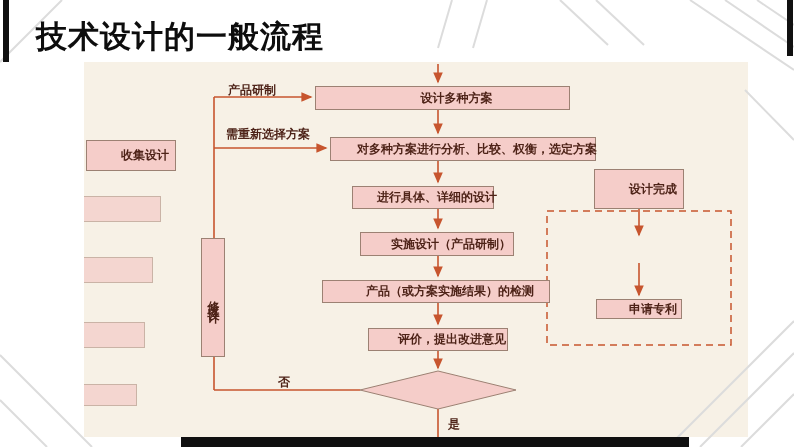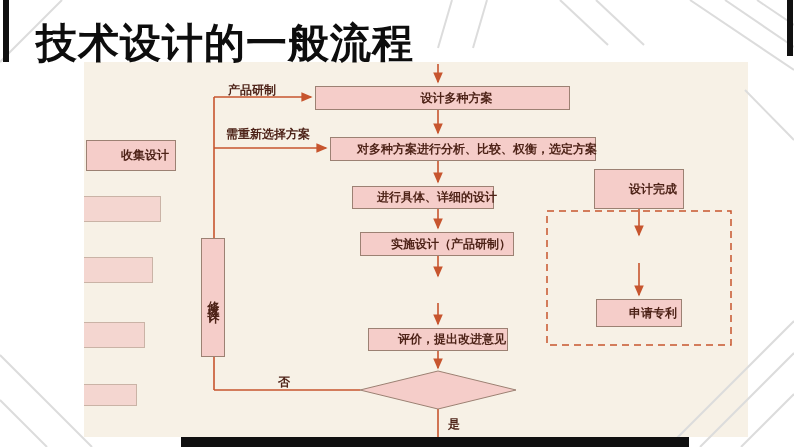--- a/index.html
+++ b/index.html
@@ -9,21 +9,21 @@
     background:#ffffff;
     overflow:hidden;
     font-family:"Liberation Sans","DejaVu Sans",sans-serif;
   }
   .scan-bg{
     position:absolute;left:84px;top:62px;width:664px;height:375px;
     background:#f7f1e6;
   }
   .title{
     position:absolute;left:36px;top:16px;
-    font-size:41px;font-weight:900;color:#0d0d0d;
+    font-size:31px;font-weight:900;color:#0d0d0d;
     letter-spacing:1px;z-index:8;
   }
   .fbox{
     position:absolute;
     background:#f5cdc9;
     border:1px solid #9c8173;
     display:flex;align-items:center;justify-content:center;
     color:#4e2318;font-weight:bold;font-size:12px;
     white-space:nowrap;box-sizing:border-box;
     z-index:4;
@@ -112,31 +112,32 @@
     <rect x="547" y="211" width="184" height="134" fill="none" stroke="#c7552e" stroke-width="1.5" stroke-dasharray="7 5"></rect>
     <polygon points="438,371 516,390 438,409 360,390" fill="#f5cdc9" stroke="#9c8173" stroke-width="1"></polygon>
   </svg>
 
   <div class="title">技术设计的一般流程</div>
 
   <div class="fbox" style="left:315px;top:86px;width:255px;height:24px;">设计多种方案</div>
   <div class="fbox" style="left:330px;top:137px;width:266px;height:24px;">对多种方案进行分析、比较、权衡，选定方案</div>
   <div class="fbox" style="left:352px;top:186px;width:142px;height:23px;">进行具体、详细的设计</div>
   <div class="fbox" style="left:360px;top:232px;width:154px;height:24px;">实施设计（产品研制）</div>
+  <div class="fbox" style="left:322px;top:280px;width:228px;height:23px;">产品（或方案实施结果）的检测</div>
   <div class="fbox" style="left:368px;top:328px;width:140px;height:23px;">评价，提出改进意见</div>
 
 
   <div class="flabel" style="left:448px;top:416px;">是</div>
   <div class="flabel" style="left:278px;top:374px;">否</div>
 
   <div class="fbox" style="left:86px;top:140px;width:90px;height:31px;">收集设计</div>
   <div class="fbox vertical" style="left:201px;top:238px;width:24px;height:119px;">修改设计</div>
   <div class="flabel" style="left:228px;top:82px;">产品研制</div>
   <div class="flabel" style="left:226px;top:126px;">需重新选择方案</div>
 
   <div class="fbox" style="left:594px;top:169px;width:90px;height:40px;">设计完成</div>
-  <div class="fbox" style="left:596px;top:299px;width:86px;height:28px;">申请专利</div>
+  <div class="fbox" style="left:596px;top:299px;width:86px;height:20px;">申请专利</div>
 
   <div class="film-edge" style="left:3px;top:0;width:6px;height:62px;"></div>
   <div class="film-edge" style="left:787px;top:0;width:6px;height:56px;"></div>
   <div class="film-edge" style="left:181px;top:437px;width:508px;height:10px;"></div>
 
 </div>
 
 </body></html>

